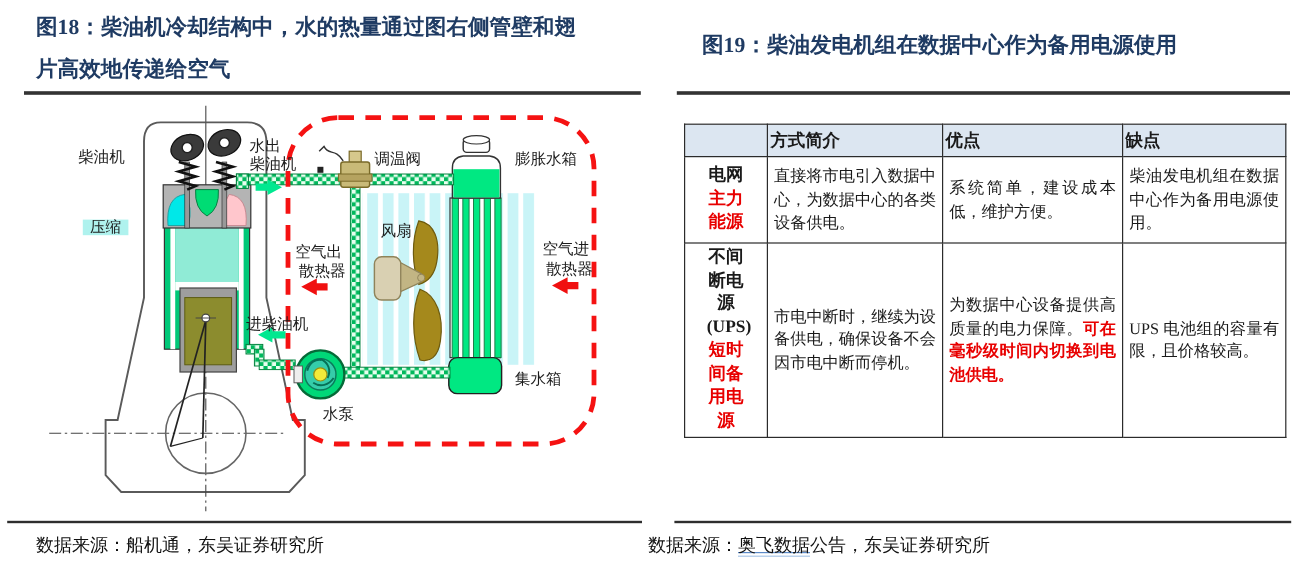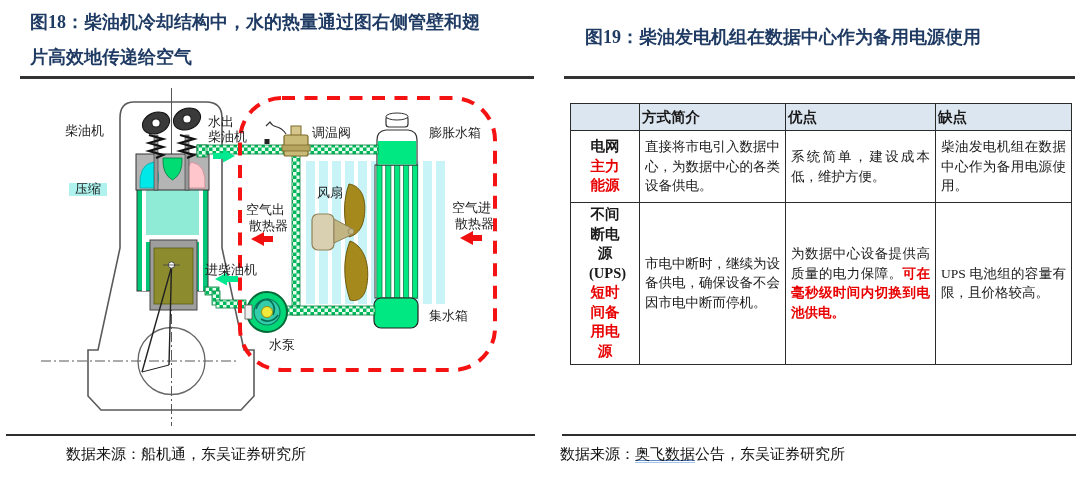--- a/index.html
+++ b/index.html
@@ -7,22 +7,22 @@
        font-family:"Liberation Serif", serif;color:#1a1a1a;}
   .fig-title{position:absolute;font-weight:bold;font-size:18px;color:#1F3B63;line-height:35px;}
   #title-left{left:30px;top:5px;width:452px;}
   #title-right{left:585px;top:23px;width:480px;line-height:28px;}
   .rule{position:absolute;background:#333333;}
   #rule-top-left{left:20px;top:76px;width:514px;height:3px;}
   #rule-top-right{left:564px;top:76px;width:511px;height:3px;}
   #rule-bottom-left{left:6px;top:434px;width:529px;height:2px;background:#2e2e2e;}
   #rule-bottom-right{left:562px;top:434px;width:514px;height:2px;background:#2e2e2e;}
   .source{position:absolute;top:445px;font-size:15px;color:#111;}
-  #source-left{left:30px;margin-left:36px;}
-  #source-right{left:560px;}
+  #source-left{left:30px;}
+  #source-right{left:540px;}
   .src-link{color:#111;text-decoration:underline;text-decoration-color:#5b8ac9;
             border-bottom:1px solid #a8c6e8;cursor:pointer;}
   #diagram{position:absolute;left:20px;top:88px;}
   svg text{font-family:"Liberation Serif", serif;font-size:13px;fill:#1c1c1c;}
   
   #ps-table{position:absolute;left:570px;top:103px;width:501px;border-collapse:collapse;
             font-size:13.5px;table-layout:fixed;}
   #ps-table th,#ps-table td{border:1px solid #2b2b2b;padding:2px 5px;vertical-align:middle;}
   #ps-table th{background:#DCE6F1;font-weight:bold;font-size:14.5px;padding:3px 2px;text-align:left;}
   #ps-table td.desc{text-align:justify;line-height:1.45;}

